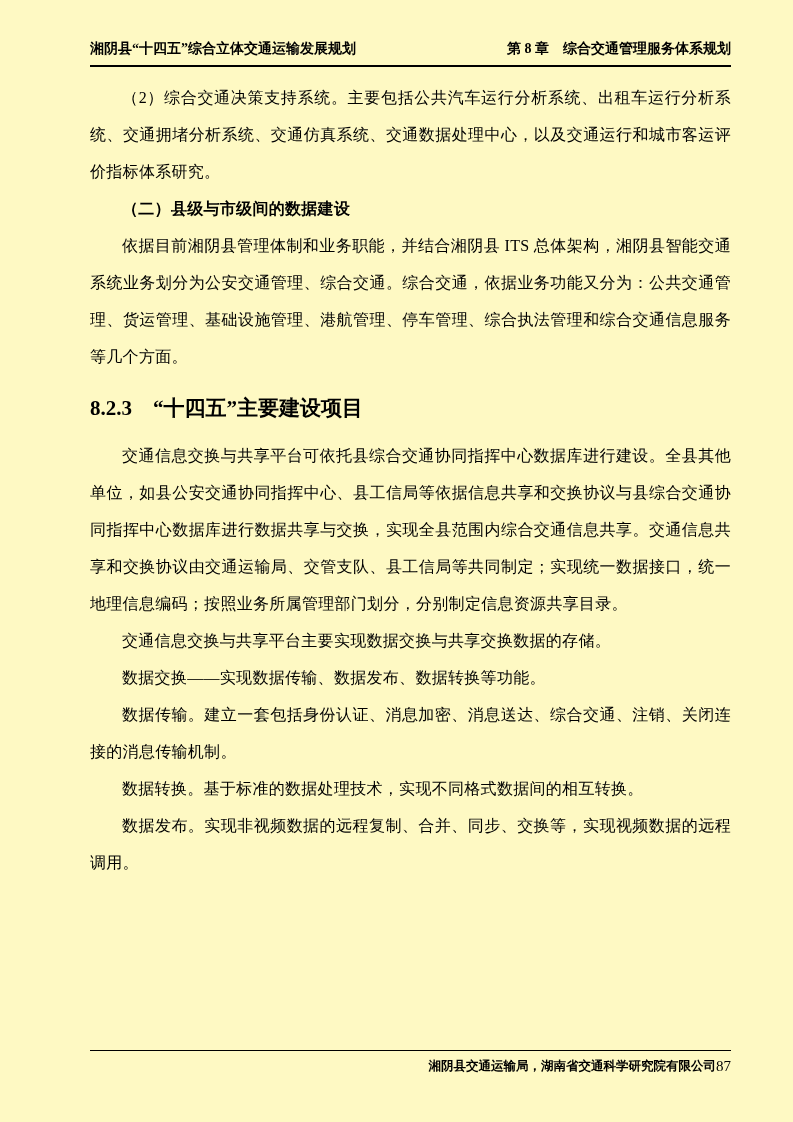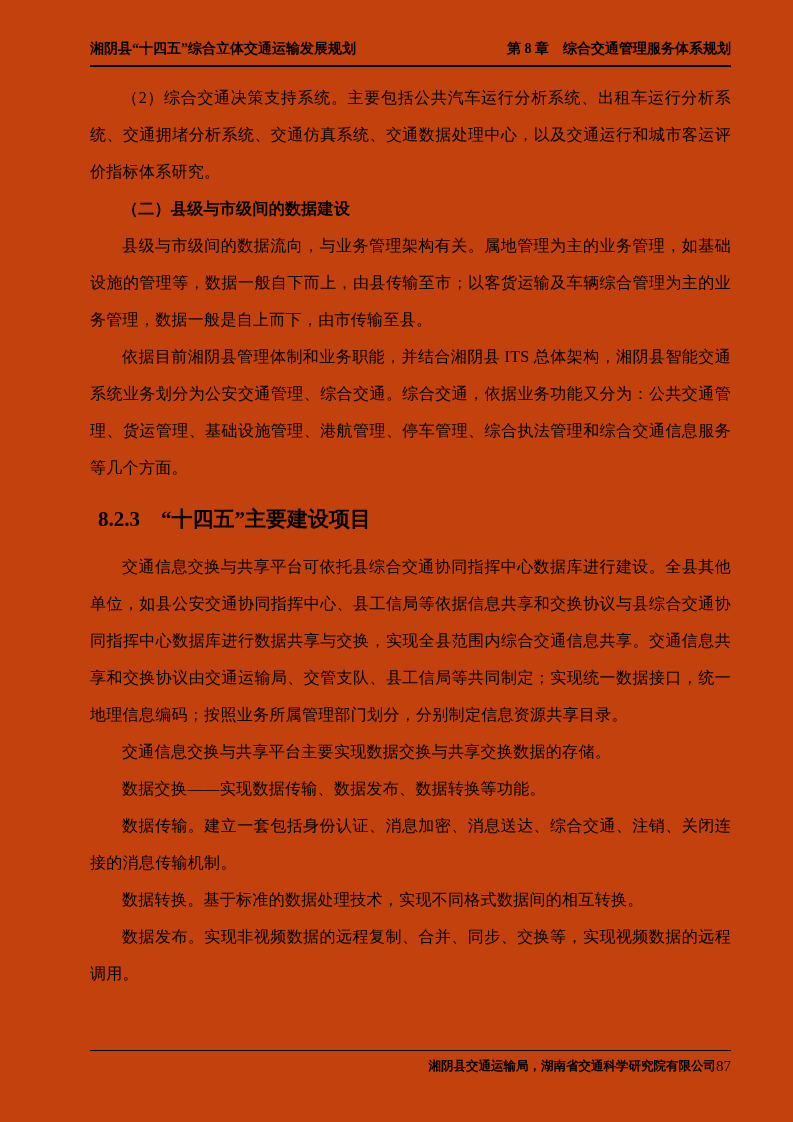--- a/index.html
+++ b/index.html
@@ -7,21 +7,21 @@
   body {
     background: #888;
     font-family: "Liberation Serif", "DejaVu Serif", serif;
     color: #000;
   }
   .page {
     position: relative;
     width: 793px;
     height: 1122px;
     margin: 0 auto;
-    background: #c2410c;
+    background: #fef9c3;
     overflow: hidden;
     padding-left: 12px;
   }
   .content {
     position: absolute;
     left: 90px;
     right: 62px;
     top: 40px;
   }
   .header {
@@ -45,21 +45,21 @@
     margin: 0;
     letter-spacing: 0.3px;
   }
   .sub-heading {
     font-weight: bold;
     text-align: left;
   }
   .section-heading {
     font-size: 21px;
     font-weight: bold;
-    margin: 13px 0 9px 8px;
+    margin: 13px 0 9px 0;
     line-height: 40px;
     text-indent: 0;
   }
   .footer {
     position: absolute;
     left: 90px;
     right: 62px;
     top: 1050px;
     border-top: 1.5px solid #000;
     padding-top: 7px;
@@ -84,21 +84,20 @@
 
     <div class="header">
       <span class="header-left">湘阴县“十四五”综合立体交通运输发展规划</span>
       <span class="header-right">第 8 章　综合交通管理服务体系规划</span>
     </div>
 
     <div class="doc-body">
 
     <p class="body">（2）综合交通决策支持系统。主要包括公共汽车运行分析系统、出租车运行分析系统、交通拥堵分析系统、交通仿真系统、交通数据处理中心，以及交通运行和城市客运评价指标体系研究。</p>
         <p class="sub-heading">（二）县级与市级间的数据建设</p>
-        <p class="body">县级与市级间的数据流向，与业务管理架构有关。属地管理为主的业务管理，如基础设施的管理等，数据一般自下而上，由县传输至市；以客货运输及车辆综合管理为主的业务管理，数据一般是自上而下，由市传输至县。</p>
         <p class="body">依据目前湘阴县管理体制和业务职能，并结合湘阴县 ITS 总体架构，湘阴县智能交通系统业务划分为公安交通管理、综合交通。综合交通，依据业务功能又分为：公共交通管理、货运管理、基础设施管理、港航管理、停车管理、综合执法管理和综合交通信息服务等几个方面。</p>
         <p class="section-heading">8.2.3　“十四五”主要建设项目</p>
         <p class="body">交通信息交换与共享平台可依托县综合交通协同指挥中心数据库进行建设。全县其他单位，如县公安交通协同指挥中心、县工信局等依据信息共享和交换协议与县综合交通协同指挥中心数据库进行数据共享与交换，实现全县范围内综合交通信息共享。交通信息共享和交换协议由交通运输局、交管支队、县工信局等共同制定；实现统一数据接口，统一地理信息编码；按照业务所属管理部门划分，分别制定信息资源共享目录。</p>
         <p class="body">交通信息交换与共享平台主要实现数据交换与共享交换数据的存储。</p>
         <p class="body">数据交换——实现数据传输、数据发布、数据转换等功能。</p>
         <p class="body">数据传输。建立一套包括身份认证、消息加密、消息送达、综合交通、注销、关闭连接的消息传输机制。</p>
         <p class="body">数据转换。基于标准的数据处理技术，实现不同格式数据间的相互转换。</p>
         <p class="body">数据发布。实现非视频数据的远程复制、合并、同步、交换等，实现视频数据的远程调用。</p>
       </div>
 

